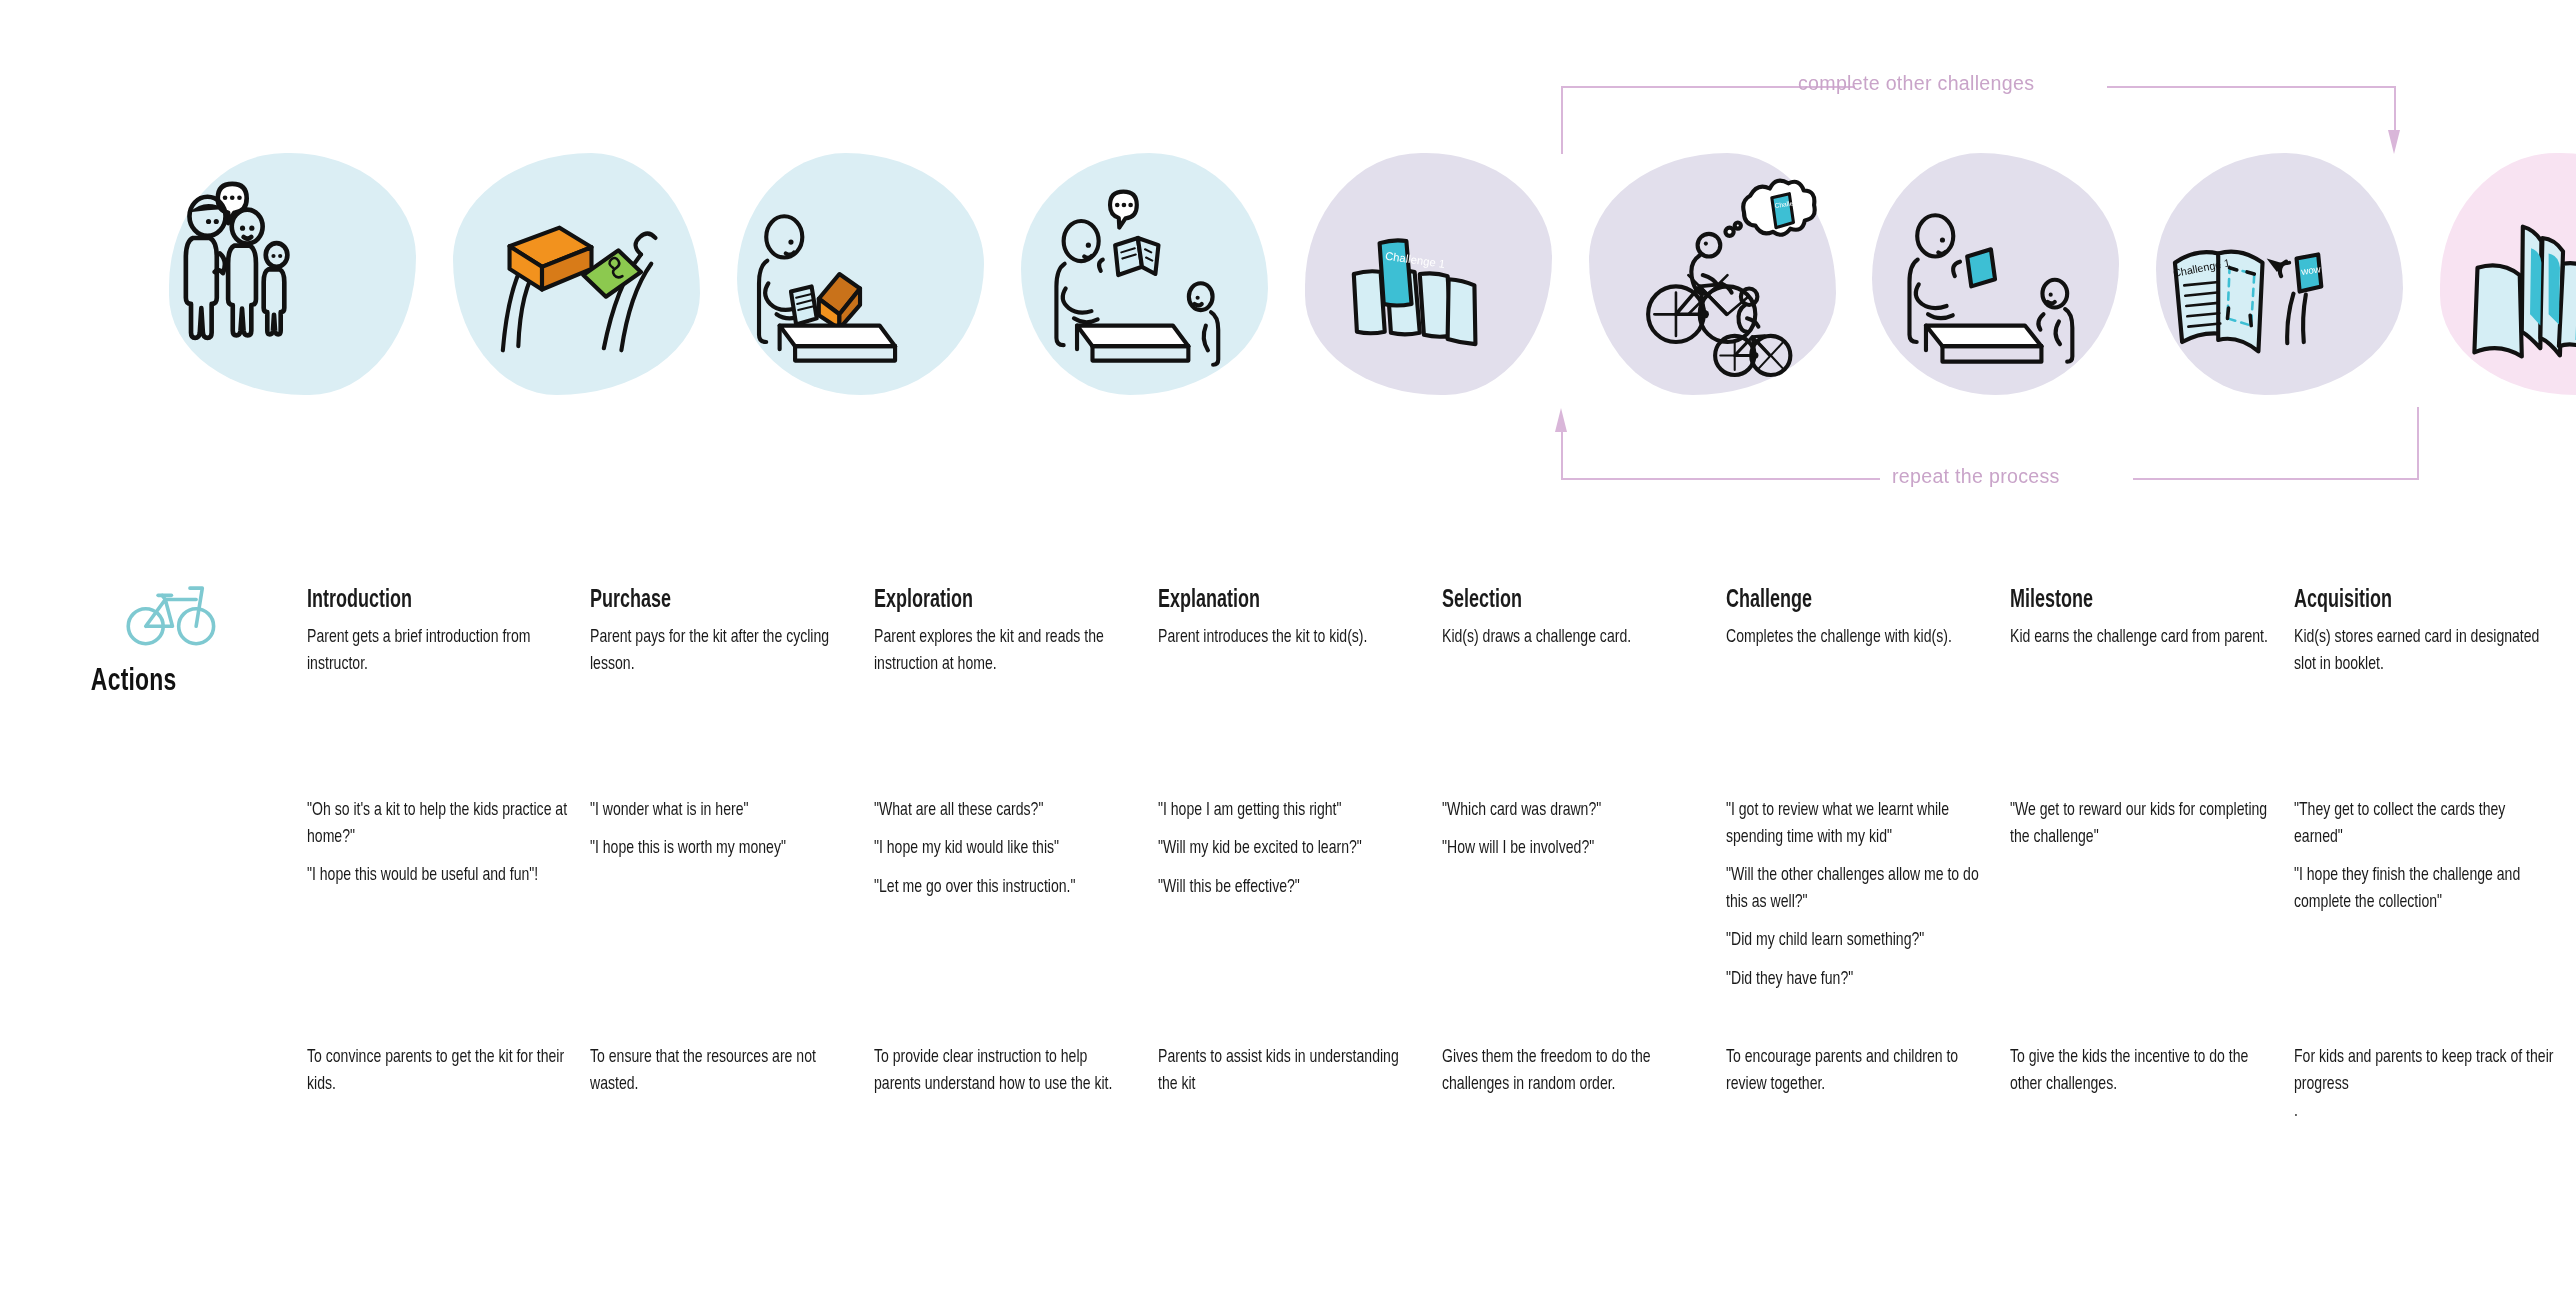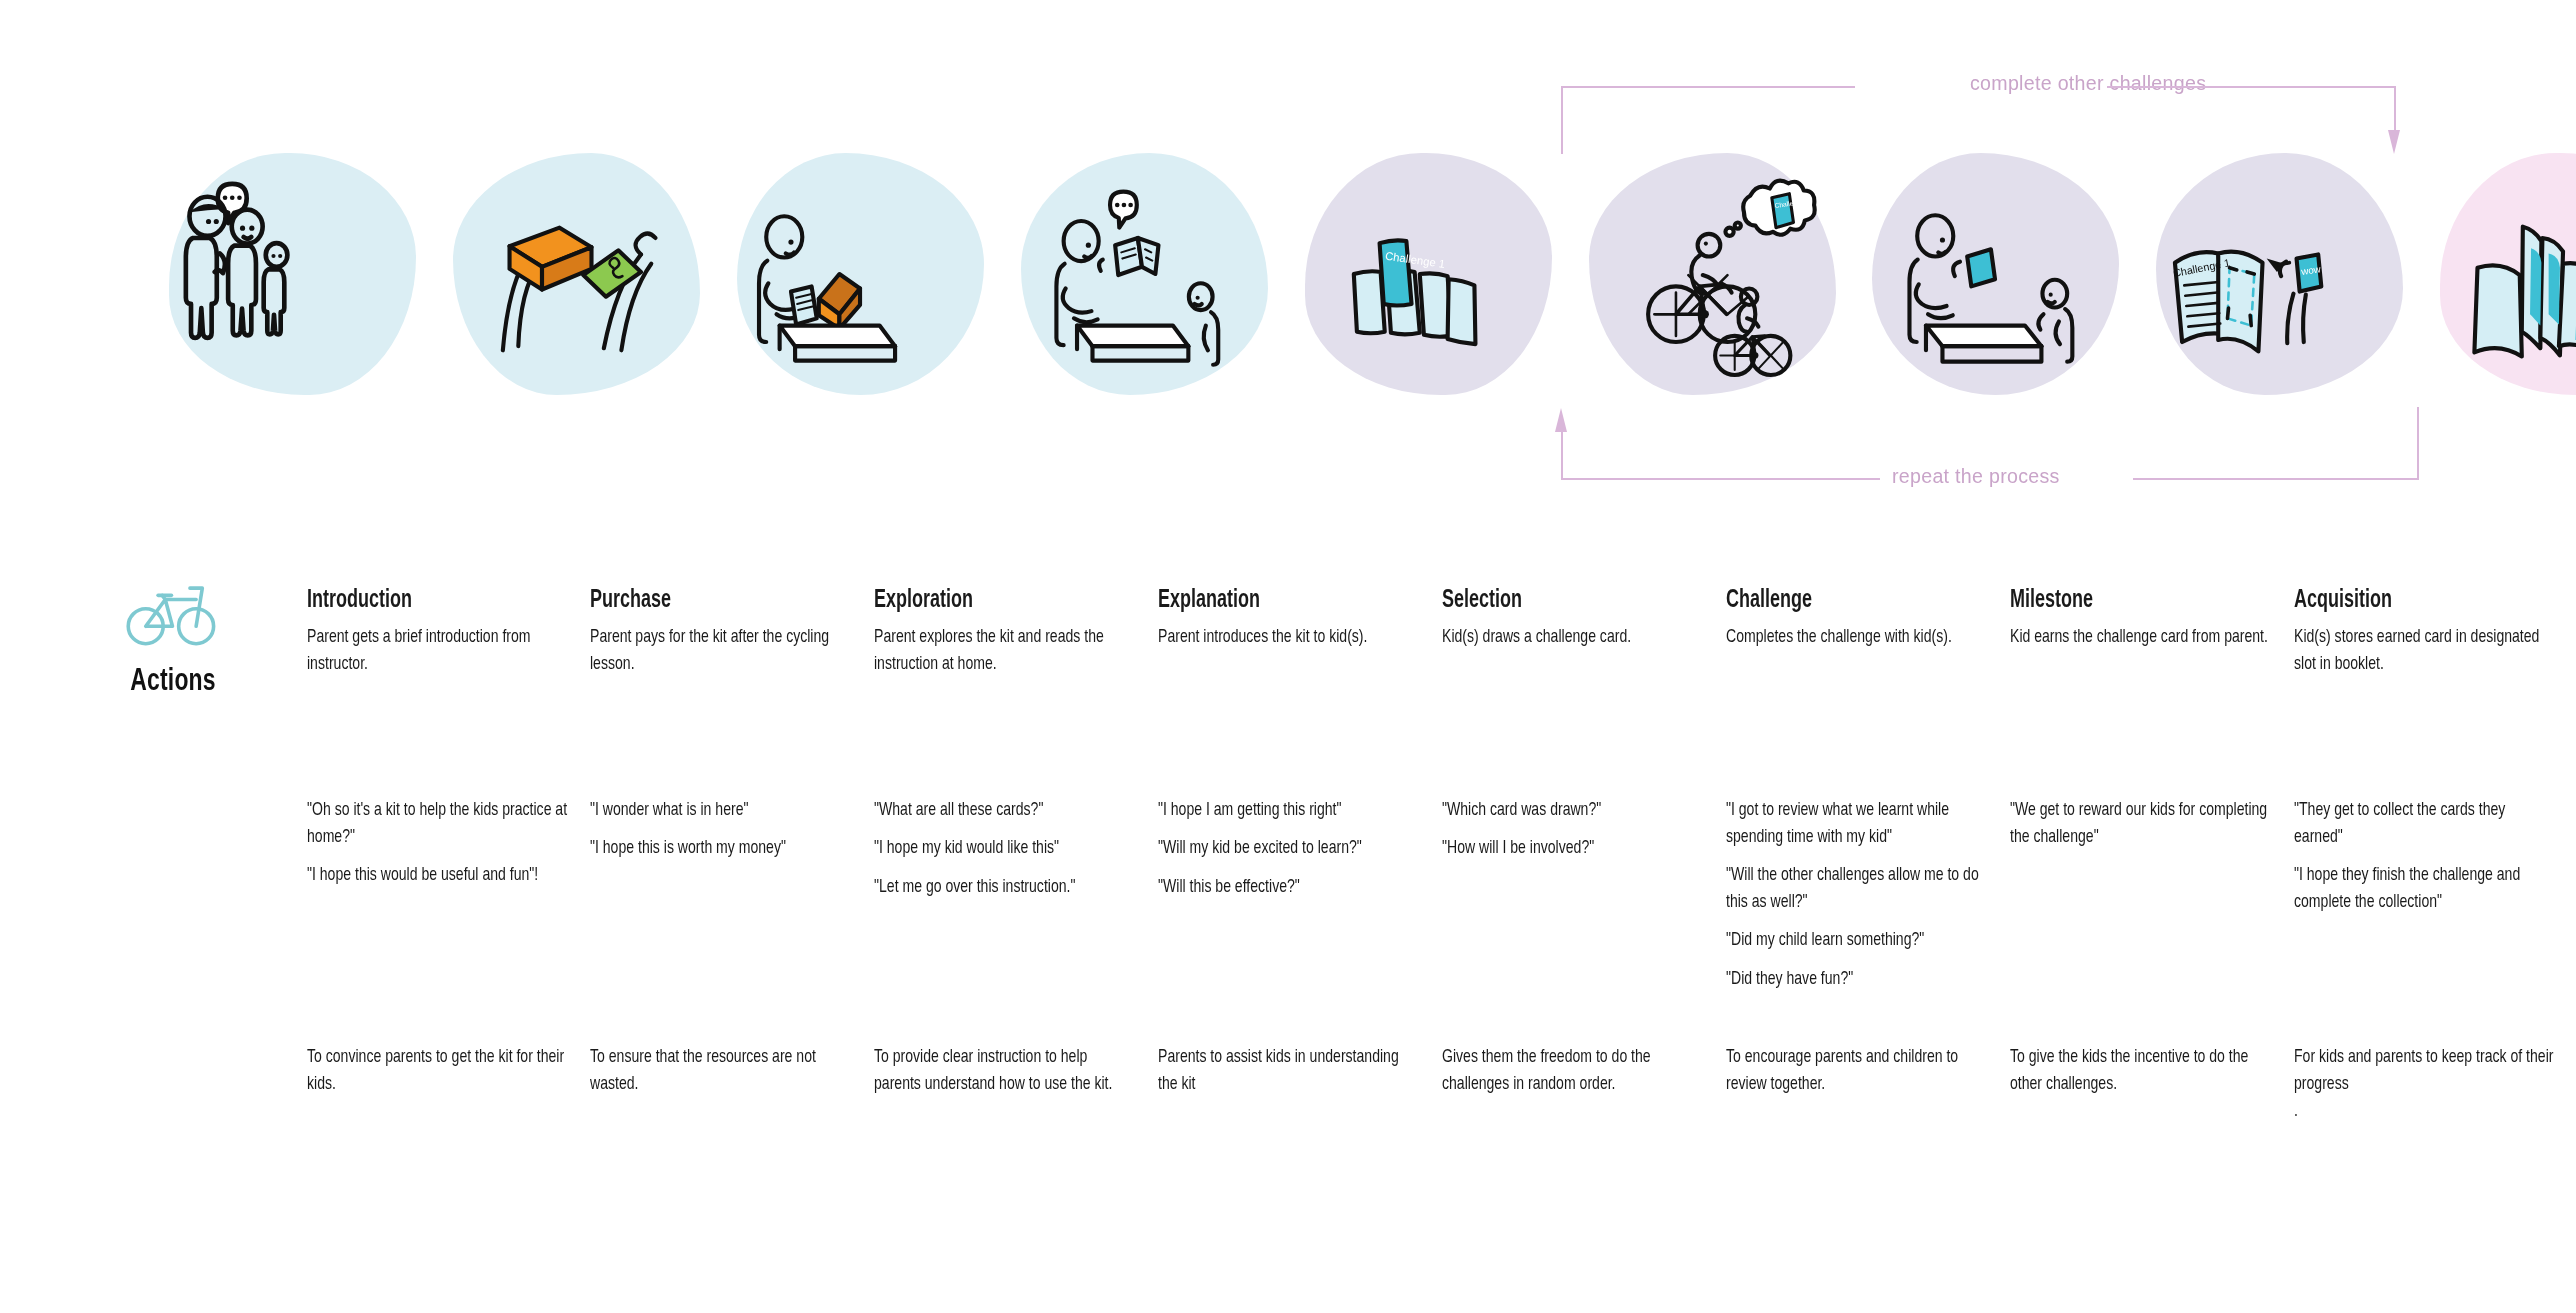--- a/index.html
+++ b/index.html
@@ -31,21 +31,21 @@
     font-size:19.6px; letter-spacing:0.3px;
     font-family:"Liberation Sans", sans-serif;
     font-stretch:condensed;
   }
   .arrowhead { position:absolute; width:0; height:0; }
   .arrow-down { border-left:6.7px solid transparent; border-right:6.7px solid transparent; border-top:24px solid #d9b6d9; }
   .arrow-up   { border-left:6.7px solid transparent; border-right:6.7px solid transparent; border-bottom:24px solid #d9b6d9; }
 
   
   .grid { position:absolute; left:0; top:556px; width:3428px; height:721px; }
-  .rowlabel { position:absolute; left:62px; width:222px; text-align:center; }
+  .rowlabel { position:absolute; left:62px; width:222px; text-align:left; }
   .rowlabel .ricon { display:block; margin:0 auto; }
   .rowlabel .rtext {
     display:block; margin-top:8.2px; color:#111; font-weight:700;
     font-size:31px; letter-spacing:0.3px;
     font-family:"Liberation Sans", sans-serif; font-stretch:condensed;
     transform:scaleX(.74); transform-origin:center;
   }
   .col { position:absolute; width:258px; }
   .stage-title {
     color:#1a1a1a; font-weight:700; font-size:25px; line-height:1.02;
@@ -62,21 +62,21 @@
   .quote-list .q { margin-bottom:11.3px; }
   .quote-list .q:last-child { margin-bottom:0; }
 </style>
 </head>
 <body>
 
 <div class="stage">
 
   <div class="flow">
     <div class="flow-line" style="left:1561px; top:86px; width:294px; height:2.1px;"></div>
-    <div class="flow-label" style="left:1970px; top:72px;">complete other challenges</div>
+    <div class="flow-label" style="left:1798px; top:72px;">complete other challenges</div>
     <div class="flow-line" style="left:2107px; top:86px; width:289px; height:2.1px;"></div>
     <div class="flow-line" style="left:1561px; top:86px; width:2.1px; height:68px;"></div>
     <div class="flow-line" style="left:2394px; top:86px; width:2.1px; height:46px;"></div>
     <div class="arrowhead arrow-down" style="left:2388px; top:130px;"></div>
   </div>
 
   <div class="flow">
     <div class="flow-line" style="left:1561px; top:478px; width:319px; height:2.1px;"></div>
     <div class="flow-label" style="left:1892px; top:465px;">repeat the process</div>
     <div class="flow-line" style="left:2133px; top:478px; width:286px; height:2.1px;"></div>

